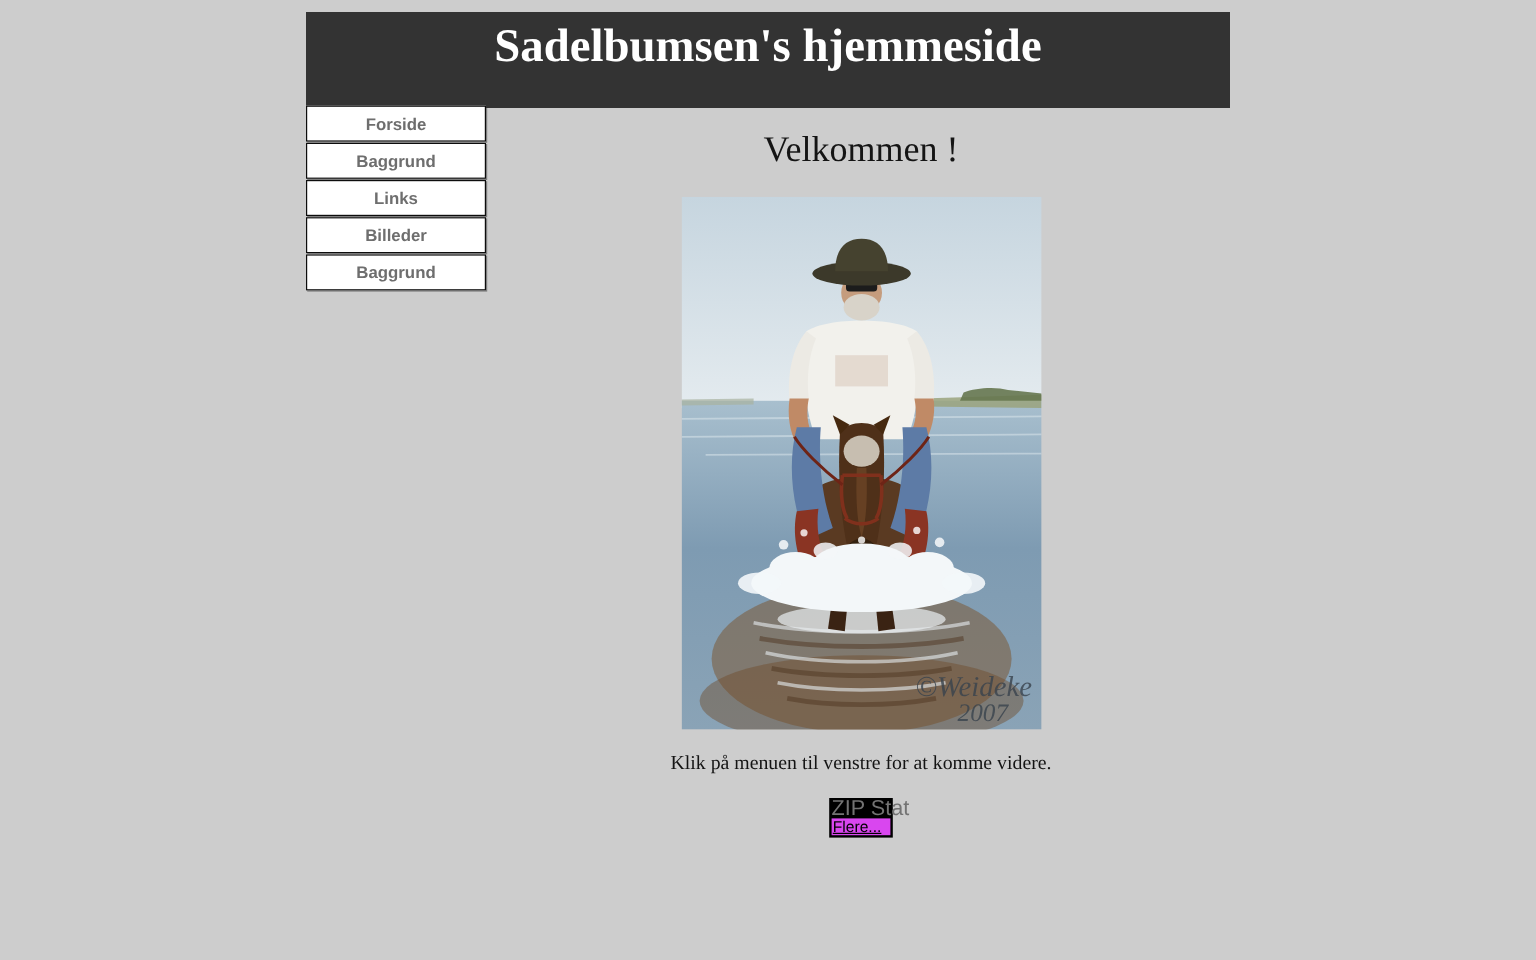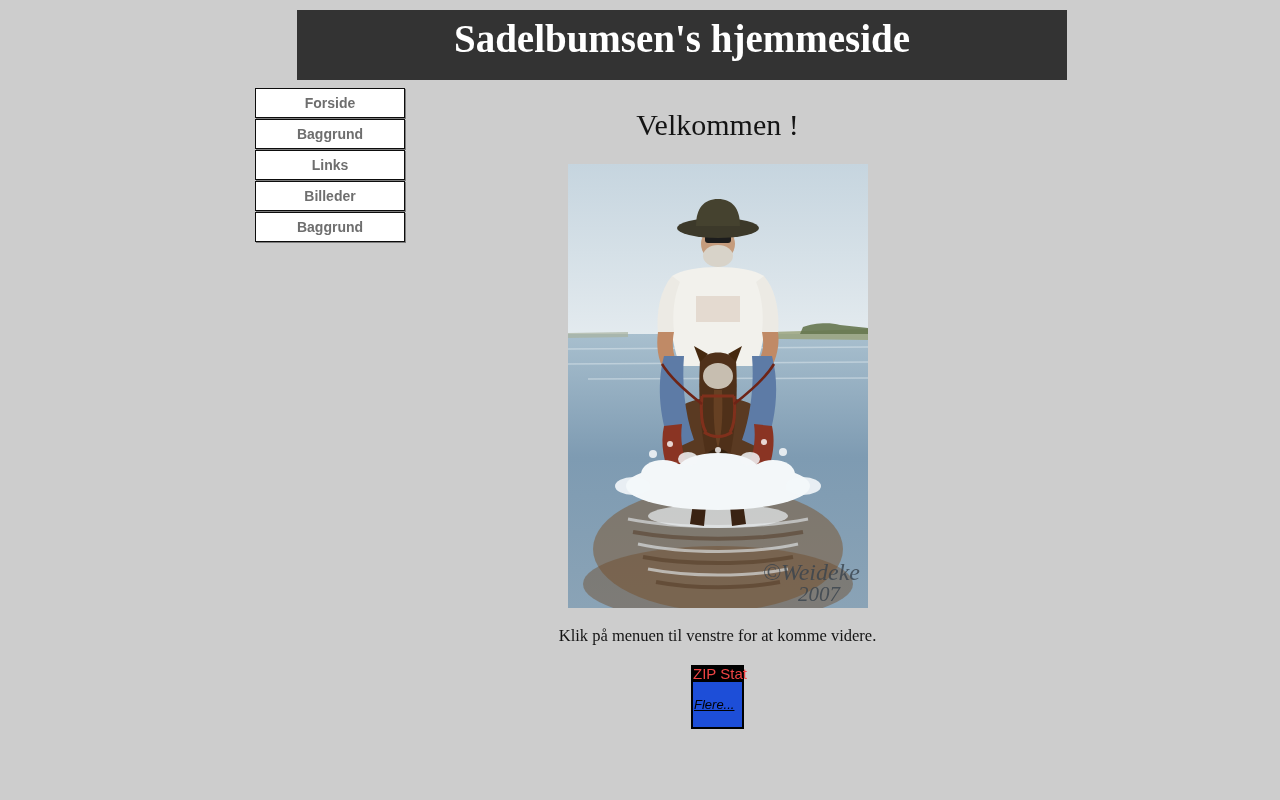--- a/index.html
+++ b/index.html
@@ -2,23 +2,22 @@
 <html><head>
 <meta charset="utf-8">
 <style>
   html,body{margin:0;padding:0;}
   body{
     width:1280px;height:800px;position:relative;overflow:hidden;
     background:#cdcdcd;
     font-family:"Liberation Sans",sans-serif;
   }
   .site-header{
-    position:absolute;left:255px;top:10px;width:770px;height:70px;
+    position:absolute;left:255px;top:10px;width:770px;height:80px;
     background:#333333;
-    margin-left:42px;
   }
   .site-header .title{
     margin:0;text-align:center;color:#ffffff;
     font-family:"Liberation Serif",serif;
     font-weight:bold;font-size:39px;line-height:58px;
   }
   .menu{
     position:absolute;left:255px;top:88px;width:150px;
   }
   .menu-item{
@@ -40,24 +39,24 @@
   .instruction{
     position:absolute;left:405px;top:626px;width:625px;
     text-align:center;color:#141414;
     font-family:"Liberation Serif",serif;font-size:16.5px;
   }
   .counter{
     position:absolute;left:691px;top:665px;width:53px;
     box-sizing:border-box;background:#000000;padding:1px 2px 2px 2px;
   }
   .counter-title{
-    color:#ef4444;font-size:15px;line-height:15px;white-space:nowrap;text-align:right;
+    color:#737373;font-size:18px;line-height:15px;white-space:nowrap;text-align:right;
   }
   .counter-inner{
-    background:#1d4ed8;margin-top:1px;padding:15px 1px;line-height:14px;font-style:italic;
+    background:#d946ef;margin-top:1px;padding:0 1px;line-height:14px;
   }
   .counter-link{
     color:#000000;font-size:13px;text-decoration:underline;cursor:pointer;white-space:nowrap;
   }
 </style>
 </head>
 <body>
 
 <div class="site-header">
   <h1 class="title">Sadelbumsen's hjemmeside</h1>

